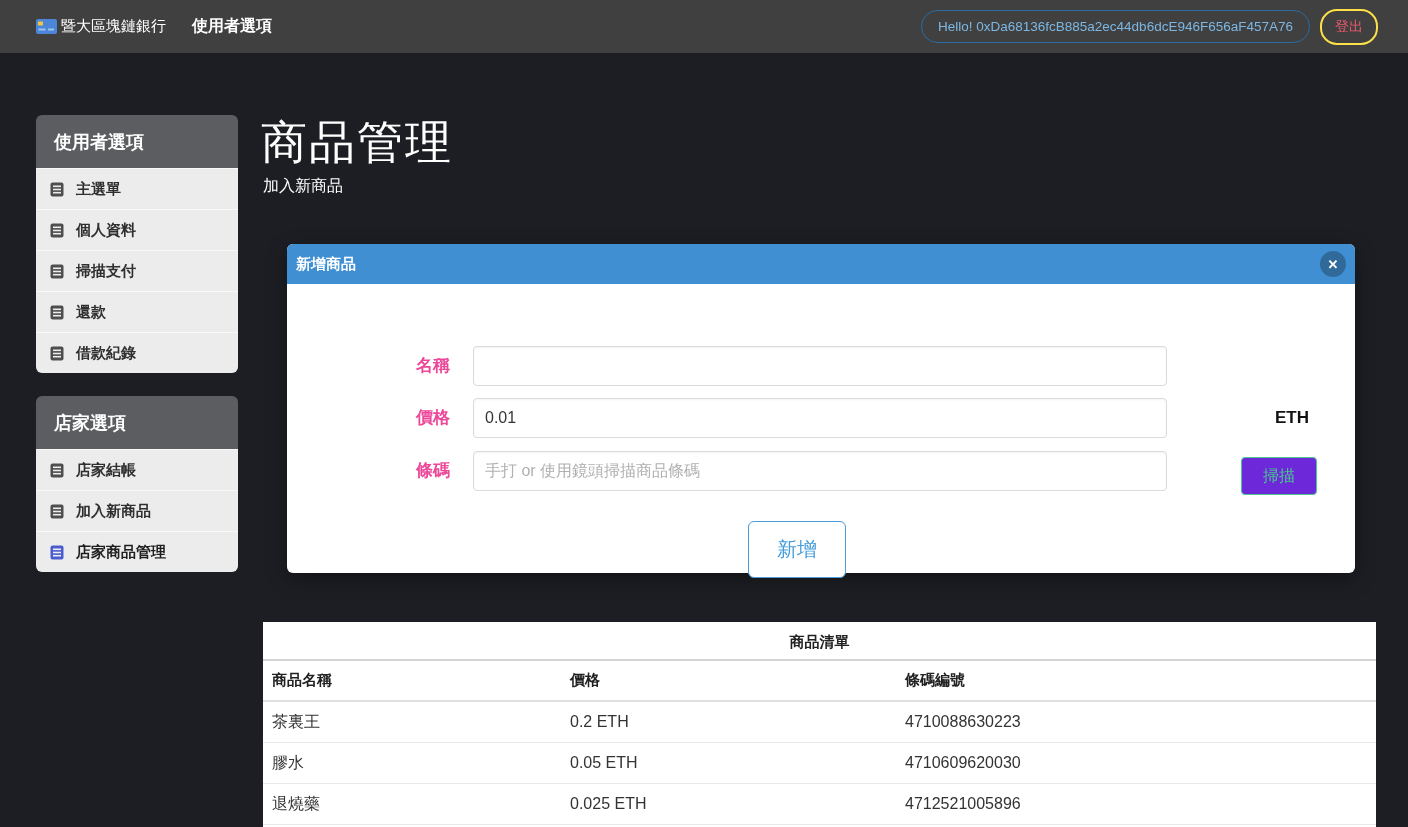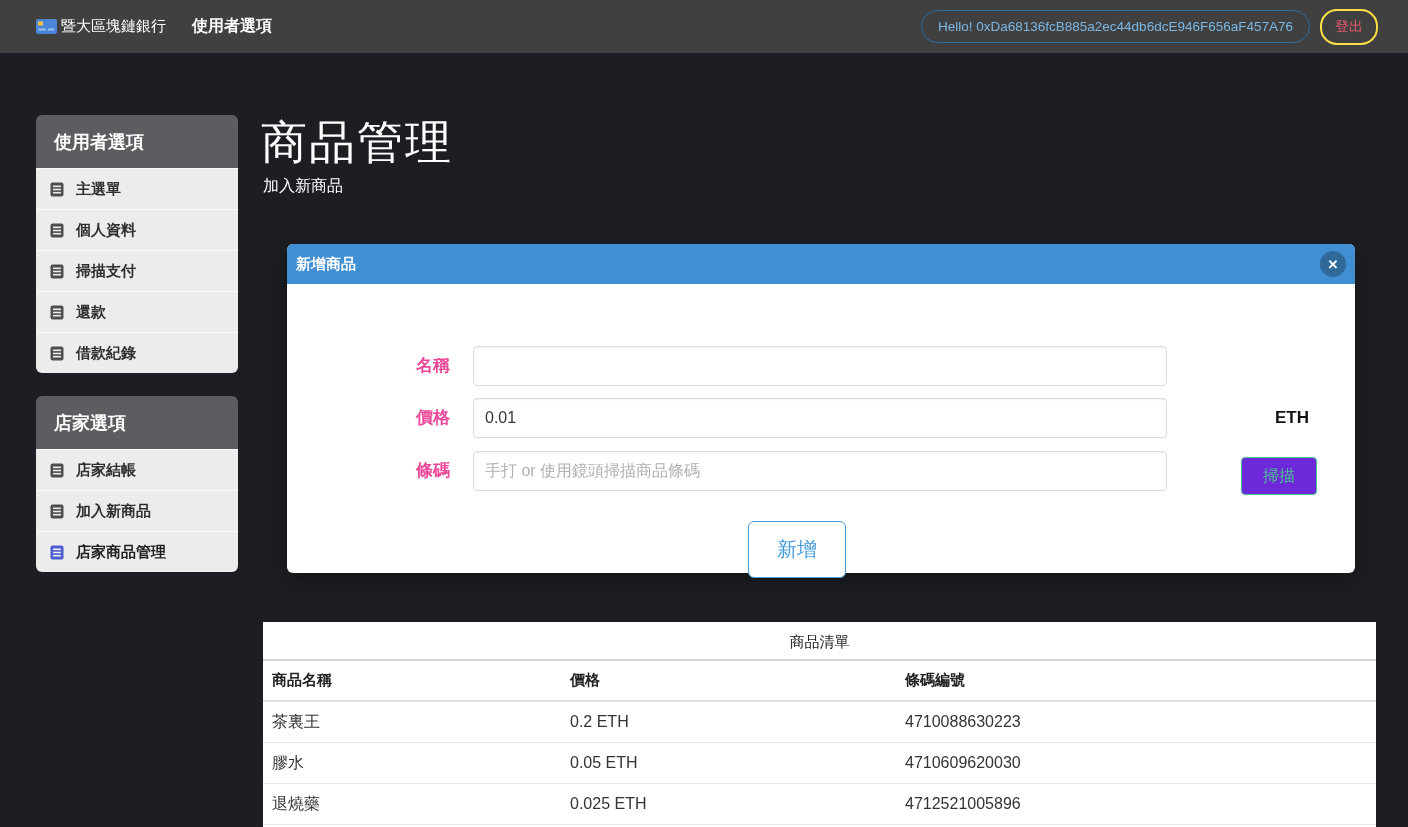--- a/index.html
+++ b/index.html
@@ -61,21 +61,21 @@
     background:#6d28d9; border:1px solid #48c78e; border-radius:4px; color:#48c78e;
     font-size:16px; cursor:pointer; font-family:inherit; }
   .submit-btn { position:absolute; left:461px; top:237px; width:98px; height:57px;
     background:#fff; border:1px solid #4a9dda; border-radius:6px; color:#459cdb;
     font-size:20px; cursor:pointer; font-family:inherit; }
 
   
   .table-card { position:absolute; left:263px; top:622px; width:1113px; height:205px;
     background:#fff; overflow:hidden; }
   .t-caption { height:39px; line-height:39px; text-align:center; font-size:15px;
-    font-weight:400; color:#222; border-bottom:2px solid #d3d3d3; }
+    font-weight:700; color:#222; border-bottom:2px solid #d3d3d3; }
   .t-row { display:flex; align-items:center; height:41px; border-bottom:1px solid #e9e9e9;
     font-size:16px; color:#333; }
   .t-row.t-head { font-size:15px; font-weight:700; color:#222; border-bottom:2px solid #e0e0e0; }
   .t-col1 { width:307px; padding-left:9px; }
   .t-col2 { width:335px; }
   .t-col3 { flex:1; }
 </style>
 </head>
 <body>
 

